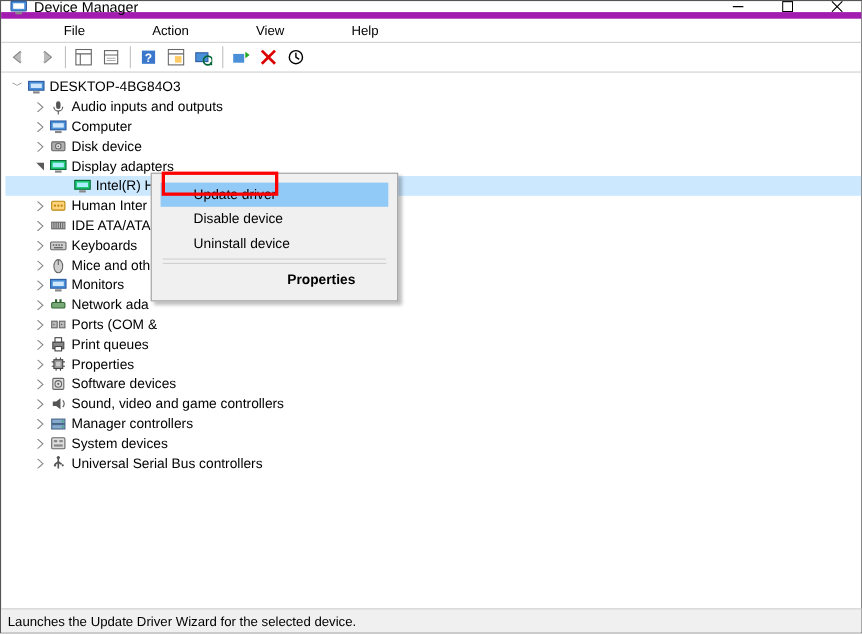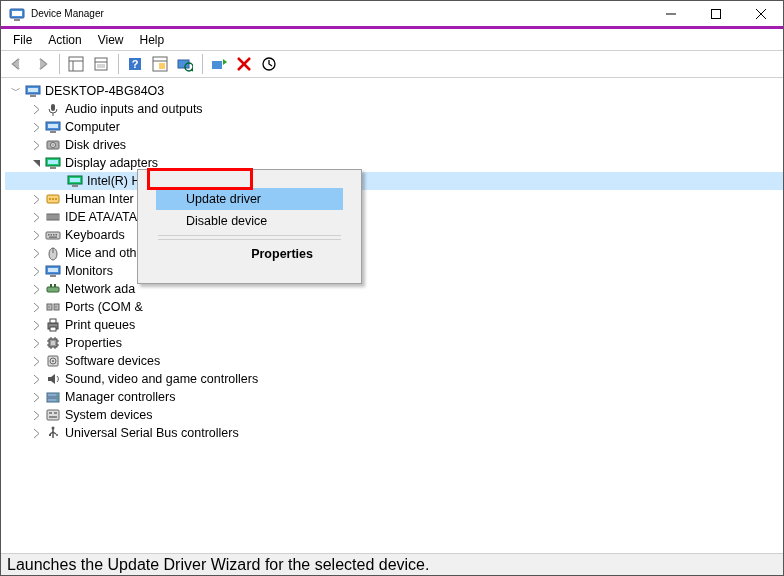--- a/index.html
+++ b/index.html
@@ -1,45 +1,45 @@
 <!DOCTYPE html>
 <html><head>
   <meta charset="utf-8">
   <style>
     * { margin: 0; padding: 0; box-sizing: border-box; }
     html, body { width: 784px; height: 576px; font-family: "Segoe UI", Tahoma, sans-serif; background: #fff; }
     .window { border: 1px solid #555; width: 784px; height: 576px; display: flex; flex-direction: column; background: #fff; }
-    .titlebar { height: 28px; display: flex; align-items: center; padding: 0 0 0 8px; border-bottom: 3px solid #a21caf; font-size: 10px; }
+    .titlebar { height: 16px; display: flex; align-items: center; padding: 0 0 0 8px; border-bottom: 6px solid #a21caf; font-size: 13px; }
     .titlebar-icon { width: 16px; height: 16px; margin-right: 6px; display: inline-flex; align-items: center; justify-content: center; }
     .titlebar-title { flex: 1; }
     .titlebar-btns { display: flex; height: 100%; }
     .titlebar-btn { width: 45px; display: flex; align-items: center; justify-content: center; font-size: 14px; font-family: "Segoe MDL2 Assets",sans-serif; }
     .menubar { height: 21px; display: flex; align-items: center; padding: 0 4px; font-size: 12px; }
-    .menu-item { padding: 2px 8px; }
+    .menu-item { padding: 2px 8px; margin-left: 45px; }
     .toolbar { height: 28px; display: flex; align-items: center; padding: 2px 4px; border-top: 1px solid #d0d0d0; border-bottom: 1px solid #d0d0d0; gap:0; }
     .tool-btn { width: 24px; height: 24px; display: flex; align-items: center; justify-content: center; margin-right:1px; }
     .tool-sep { width: 1px; height: 20px; background: #c0c0c0; margin: 0 4px; }
     .content { flex: 1; overflow: auto; padding: 4px 0 0 4px; position: relative; }
     .tree { font-size: 12.5px; line-height: 18px; user-select: none; }
     .tree-node { display: flex; align-items: center; height: 18px; white-space: nowrap; }
     .expander { width: 14px; height: 14px; display: flex; align-items: center; justify-content: center; font-size: 10px; color: #666; }
     .node-icon { width: 16px; height: 16px; margin: 0 4px 0 2px; display: inline-flex; align-items: center; justify-content: center; flex-shrink:0; }
     .node-label {}
     .indent-0 { padding-left: 4px;}
     .indent-1 { padding-left: 24px;}
     .indent-2 { padding-left: 46px;}
     .selected { background: #cce8ff; }
     .selected .node-label { }
-    .ctx-menu { position: absolute; background: #f0f0f0; border: 1px solid #a0a0a0; box-shadow: 3px 3px 3px rgba(0,0,0,0.25); font-size: 12.5px; padding: 18px; z-index: 20; width:225px;}
+    .ctx-menu { position: absolute; background: #f0f0f0; border: 1px solid #a0a0a0; box-shadow: 3px 3px 3px rgba(0,0,0,0.25); font-size: 12.5px; padding: 8px; z-index: 20; width:225px;}
     .ctx-item { padding: 4px 30px 4px 30px; }
     .ctx-item.highlighted { background: #91c9f7; }
     .ctx-sep { height: 1px; background: #d0d0d0; margin: 3px 2px; }
     .ctx-item.bold { font-weight: bold; text-align: right; }
     .highlight-box { position: absolute; border: 3px solid #ff0000; pointer-events: none; z-index: 30;}
-    .statusbar { height: 22px; border-top: 1px solid #d0d0d0; font-size: 16px; display: flex; align-items: center; padding: 0 6px; background: #f0f0f0;}
+    .statusbar { height: 22px; border-top: 1px solid #d0d0d0; font-size: 12px; display: flex; align-items: center; padding: 0 6px; background: #f0f0f0;}
   </style>
 </head>
 <body>
 
 <div class="window">
 
   <div class="titlebar">
     <span class="titlebar-icon">
       <svg width="16" height="16" viewBox="0 0 16 16">
           <rect x="1" y="3" width="14" height="9" rx="1" fill="#4a90d9" stroke="#2c5aa0"></rect>
@@ -198,21 +198,21 @@
                 <path d="M2 0 L7 4.5 L2 9" fill="none" stroke="#888" stroke-width="1"></path>
               </svg>
             </span>
             <span class="node-icon">
               <svg width="16" height="16">
                 <rect x="2" y="4" width="12" height="8" rx="1" fill="#b0b0b0" stroke="#666"></rect>
                 <circle cx="8" cy="8" r="2.5" fill="#e8e8e8" stroke="#666"></circle>
                 <circle cx="8" cy="8" r="0.8" fill="#666"></circle>
               </svg>
             </span>
-            <span class="node-label">Disk drives</span>
+            <span class="node-label">Disk device</span>
           </div>
           <div class="tree-node indent-1">
             <span class="expander">
               <svg width="9" height="9">
                 <path d="M1 1 L8 1 L1 8 Z" transform="rotate(90 4.5 4.5)" fill="#595959"></path>
               </svg>
             </span>
             <span class="node-icon">
               <svg width="16" height="16">
                 <rect x="1" y="3" width="14" height="8" fill="#2c7" stroke="#063"></rect>
@@ -460,20 +460,21 @@
             </span>
             <span class="node-label">Universal Serial Bus controllers</span>
           </div>
         </div>
 
     </div>
 
     <div class="ctx-menu" id="ctx" style="left:136px; top:91px;">
         <div class="ctx-item highlighted">Update driver</div>
         <div class="ctx-item">Disable device</div>
+        <div class="ctx-item">Uninstall device</div>
         <div class="ctx-sep"></div>
         <div class="ctx-sep"></div>
         <div class="ctx-item bold">Properties</div>
       </div>
     <div class="highlight-box" style="left:146px; top:90px; width:106px; height:22px;"></div>
 
   </div>
 
   <div class="statusbar">
     <span>Launches the Update Driver Wizard for the selected device.</span>

